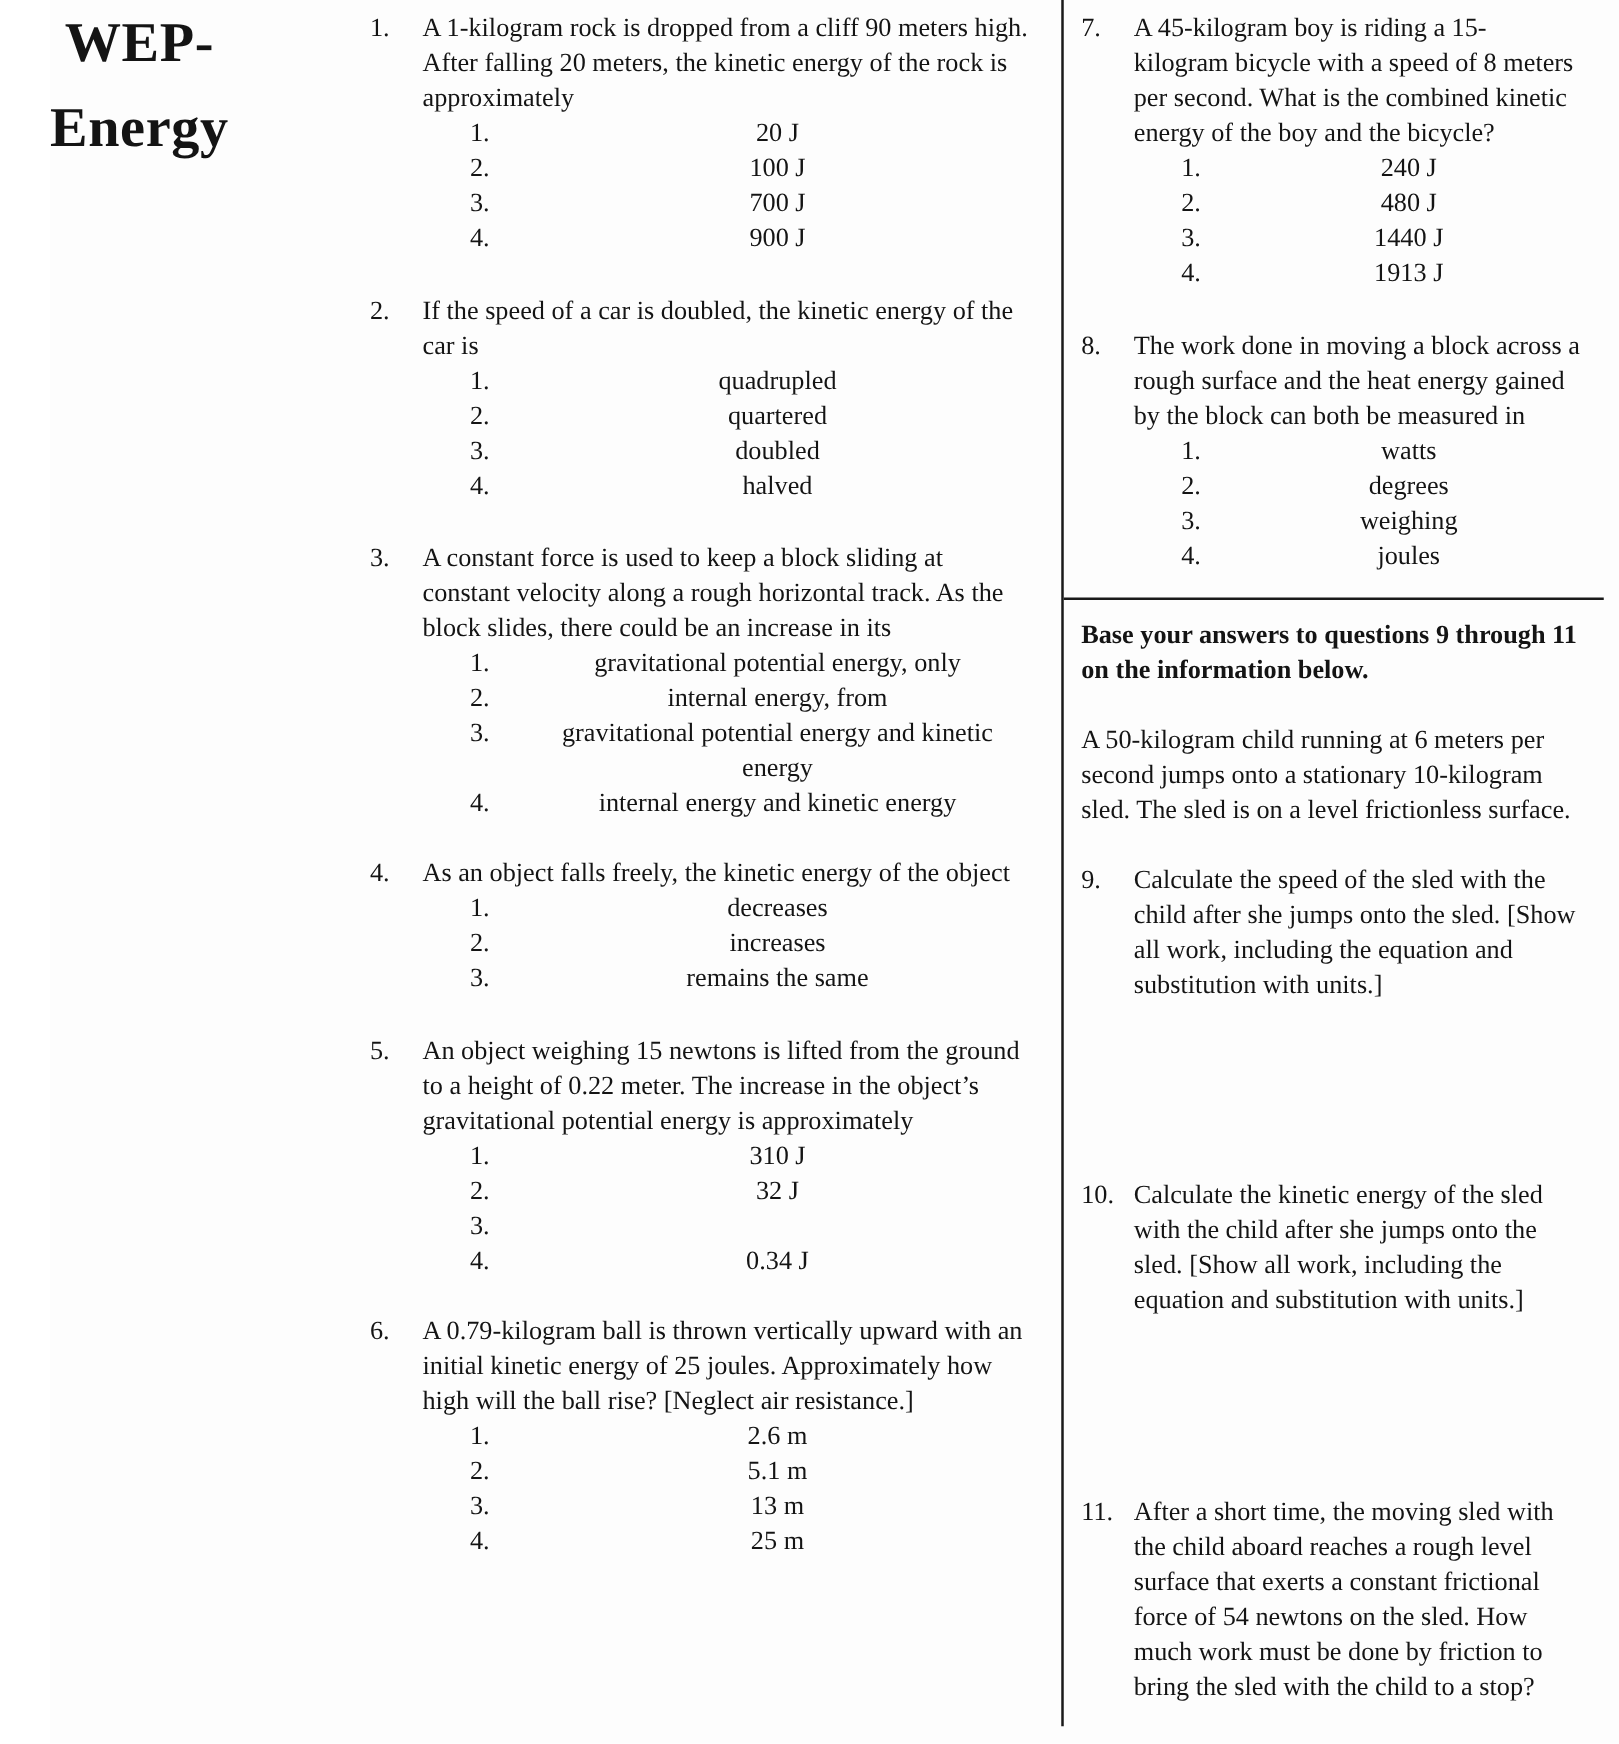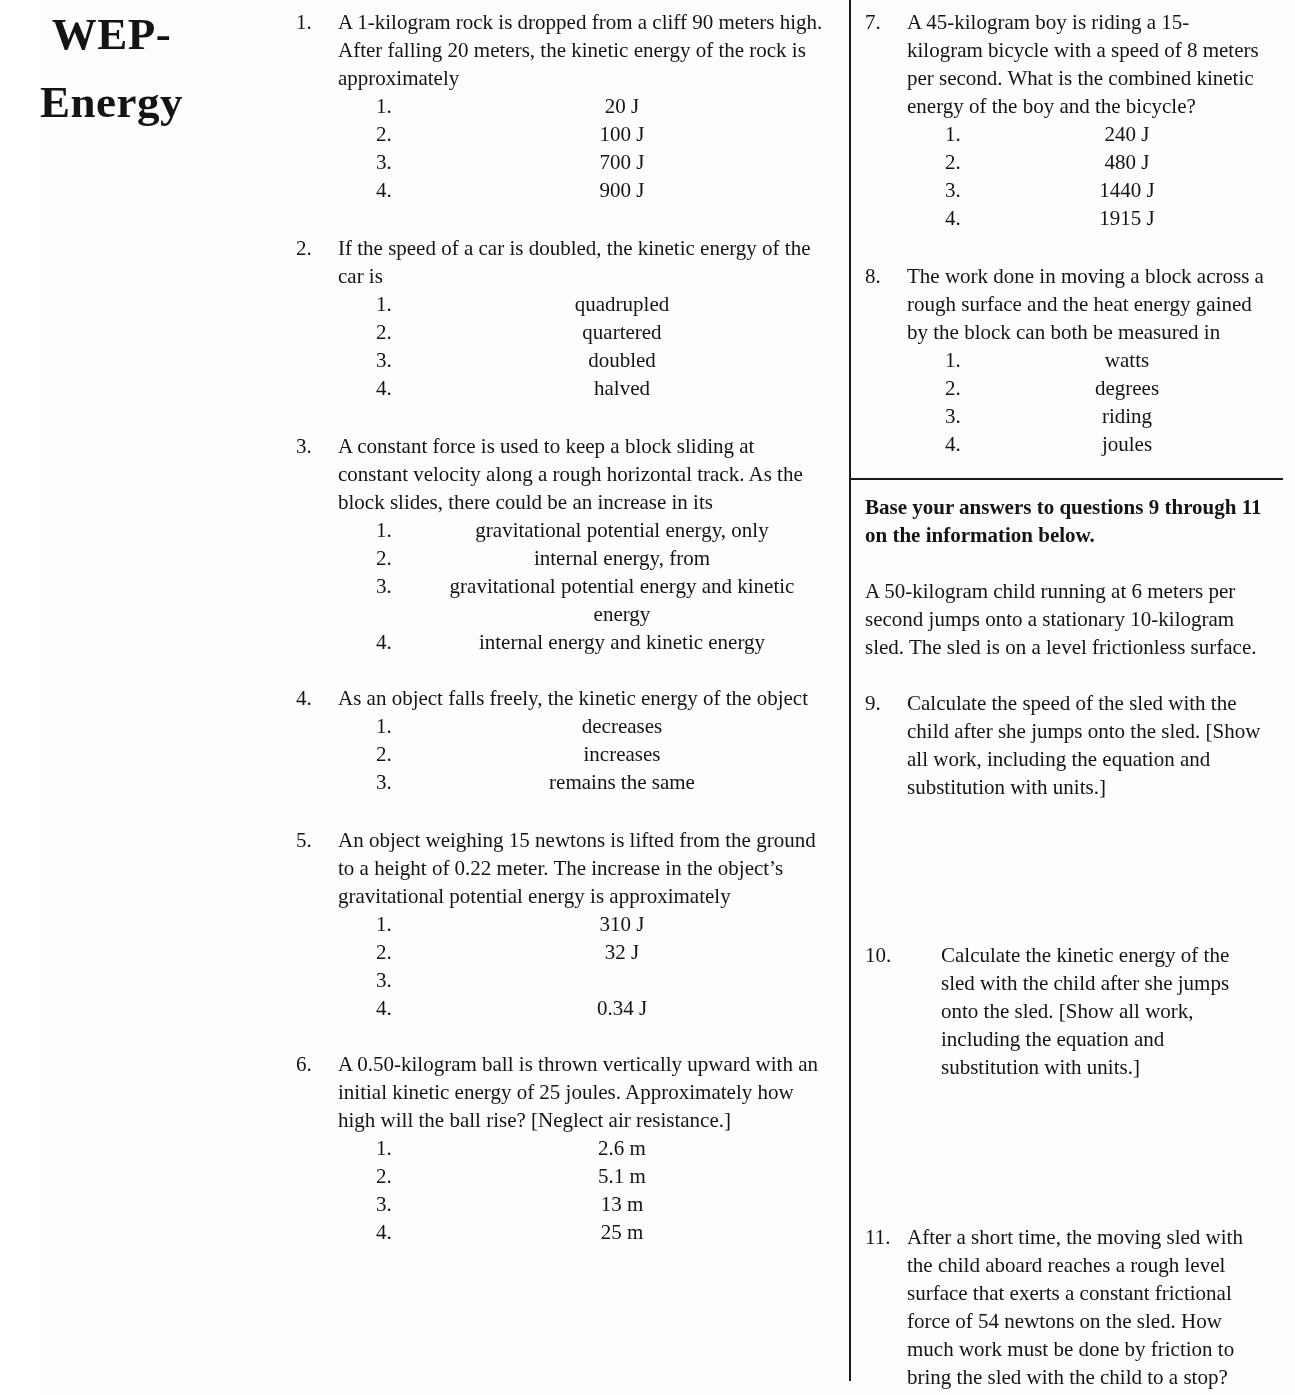--- a/index.html
+++ b/index.html
@@ -46,21 +46,21 @@
     border-right: 2px solid #1a1a1a;
   }
   .col-right {
     flex: 1 1 auto;
     padding: 8px 18px 0 14px;
   }
   .question { display: flex; margin-bottom: 30px; }
   .question.tight { margin-bottom: 28px; }
   .question.last { margin-bottom: 0; }
   .question.gap-after-9  { margin-bottom: 140px; }
-  .question.gap-after-10 { margin-bottom: 142px; gap: 34px; }
+  .question.gap-after-10 { margin-bottom: 142px; }
   .q-num { width: 42px; flex: 0 0 auto; }
   .q-body { flex: 1 1 auto; }
   .choices { margin-top: 0; }
   .choice { display: flex; padding-left: 38px; }
   .c-num { width: 44px; flex: 0 0 auto; }
   .c-text { flex: 1 1 auto; text-align: center; }
   .section-rule {
     border: none;
     border-top: 2px solid #1a1a1a;
     margin: 20px -18px 13px -14px;
@@ -197,21 +197,21 @@
               <span class="c-num">4.</span>
               <span class="c-text">0.34 J</span>
             </div>
           </div>
         </div>
       </div>
 
       <div class="question last">
         <div class="q-num">6.</div>
         <div class="q-body">
-          <div class="q-text">A 0.50-kilogram ball is thrown vertically upward with an initial kinetic energy of 25 joules. Approximately how high will the ball rise? [Neglect air resistance.]</div>
+          <div class="q-text">A 0.79-kilogram ball is thrown vertically upward with an initial kinetic energy of 25 joules. Approximately how high will the ball rise? [Neglect air resistance.]</div>
           <div class="choices">
             <div class="choice">
               <span class="c-num">1.</span>
               <span class="c-text">2.6 m</span>
             </div>
             <div class="choice">
               <span class="c-num">2.</span>
               <span class="c-text">5.1 m</span>
             </div>
             <div class="choice">
@@ -242,42 +242,42 @@
             <div class="choice">
               <span class="c-num">2.</span>
               <span class="c-text">480 J</span>
             </div>
             <div class="choice">
               <span class="c-num">3.</span>
               <span class="c-text">1440 J</span>
             </div>
             <div class="choice">
               <span class="c-num">4.</span>
-              <span class="c-text">1915 J</span>
+              <span class="c-text">1913 J</span>
             </div>
           </div>
         </div>
       </div>
 
       <div class="question last">
         <div class="q-num">8.</div>
         <div class="q-body">
           <div class="q-text">The work done in moving a block across a rough surface and the heat energy gained by the block can both be measured in</div>
           <div class="choices">
             <div class="choice">
               <span class="c-num">1.</span>
               <span class="c-text">watts</span>
             </div>
             <div class="choice">
               <span class="c-num">2.</span>
               <span class="c-text">degrees</span>
             </div>
             <div class="choice">
               <span class="c-num">3.</span>
-              <span class="c-text">riding</span>
+              <span class="c-text">weighing</span>
             </div>
             <div class="choice">
               <span class="c-num">4.</span>
               <span class="c-text">joules</span>
             </div>
           </div>
         </div>
       </div>
 
       <hr class="section-rule">

